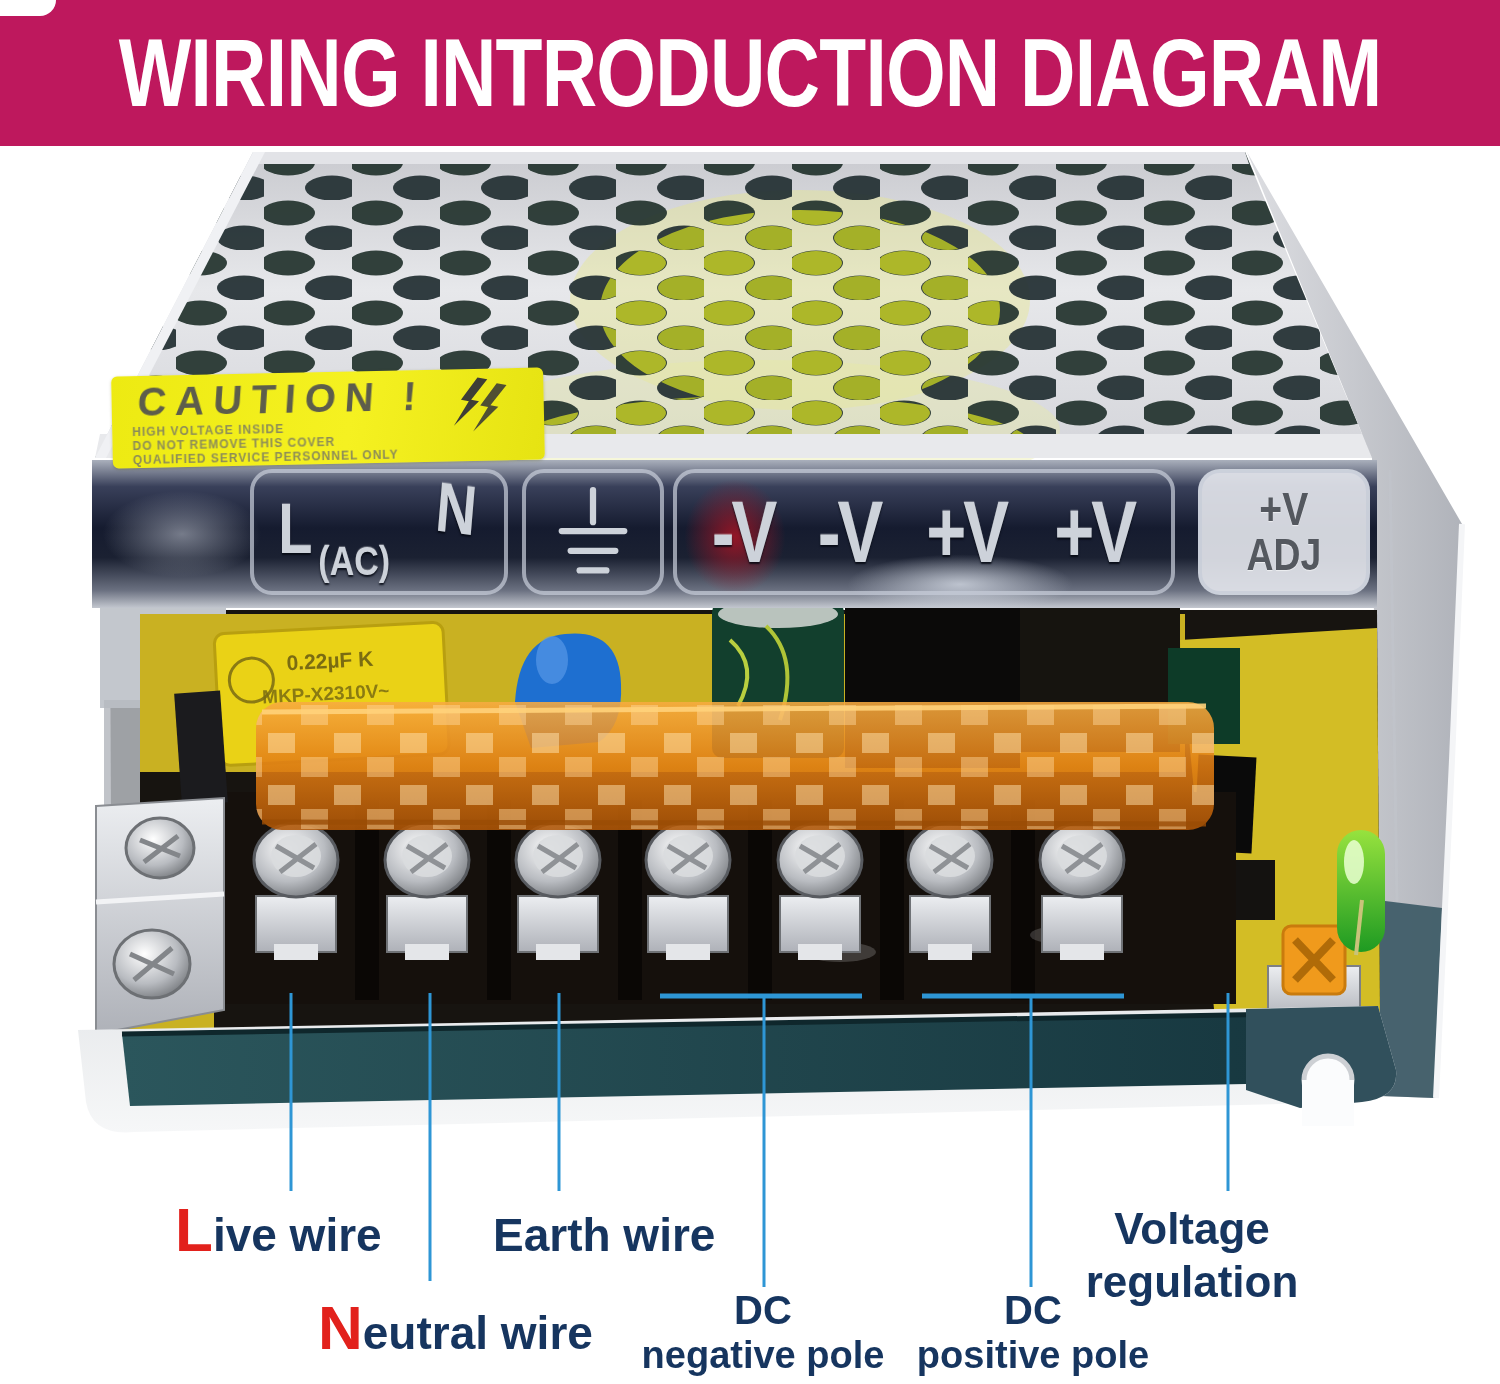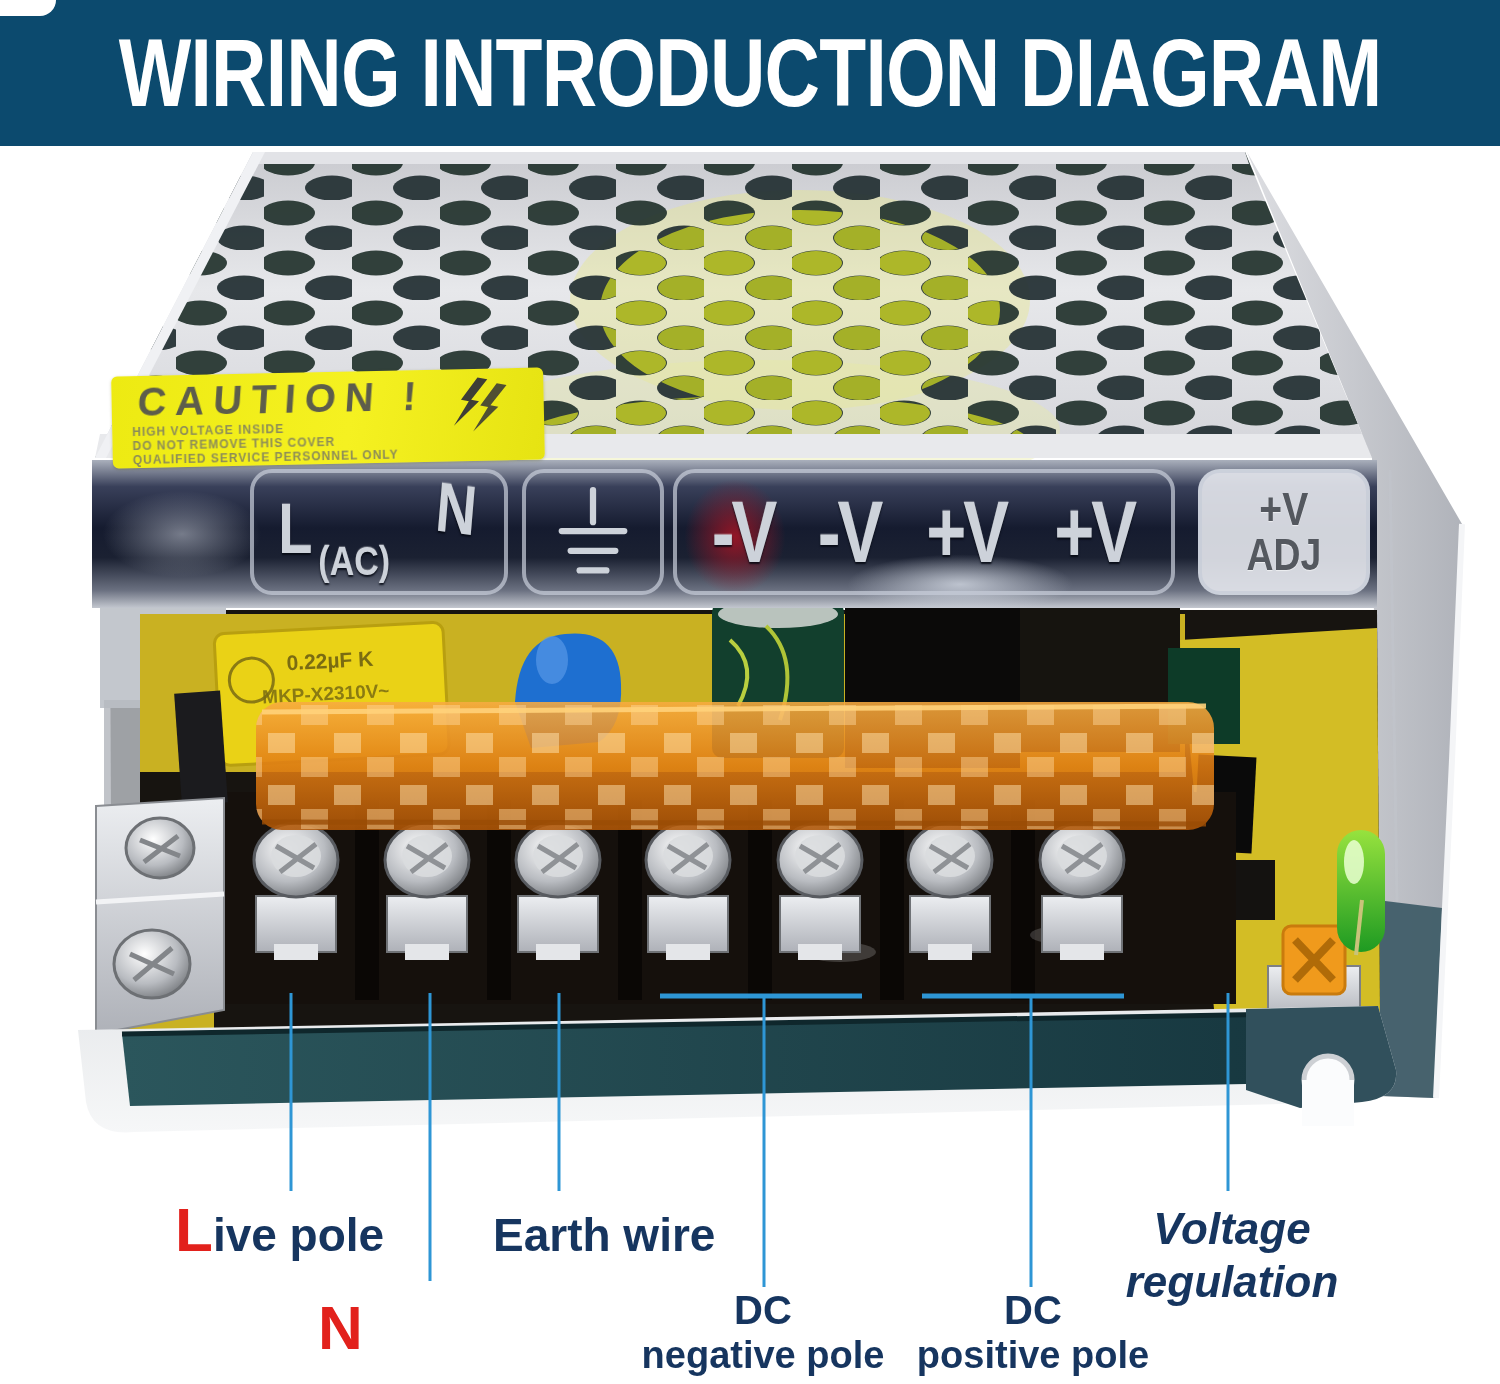--- a/index.html
+++ b/index.html
@@ -1,20 +1,20 @@
 <!DOCTYPE html>
 <html><head>
 <meta charset="utf-8">
 <style>
   html,body{margin:0;padding:0;background:#ffffff;}
   .stage{position:relative;width:1500px;height:1384px;background:#ffffff;overflow:hidden;
          font-family:"Liberation Sans", sans-serif;}
 
   
-  .banner{position:absolute;left:0;top:0;width:1500px;height:146px;background:#0c4a6e;
+  .banner{position:absolute;left:0;top:0;width:1500px;height:146px;background:#be185d;
           display:flex;align-items:center;justify-content:center;}
   .banner-title{color:#ffffff;font-size:96px;font-weight:bold;white-space:nowrap;
                 transform:scaleX(.80);letter-spacing:-1px;}
   .banner-notch{position:absolute;left:0;top:0;width:56px;height:16px;background:#ffffff;
                 border-bottom-right-radius:16px;}
 
   
   .scene{position:absolute;left:0;top:0;z-index:1;}
 
   
@@ -334,42 +334,43 @@
       <line x1="660" y1="996" x2="862" y2="996" stroke-width="5"></line>
       <line x1="764" y1="997" x2="764" y2="1287"></line>
       <line x1="922" y1="996" x2="1124" y2="996" stroke-width="5"></line>
       <line x1="1031" y1="997" x2="1031" y2="1287"></line>
       <line x1="1228" y1="993" x2="1228" y2="1191"></line>
     </g>
   </svg>
 
   <div class="callout row-label" style="left:175px;top:1202px;">
     <span class="red-cap">L</span>
-      <span class="lbl-main">ive pole</span>
+      <span class="lbl-main">ive wire</span>
   </div>
 
   <div class="callout row-label" style="left:485px;top:1208px;margin-left:8px;">
     <span class="lbl-main">Earth wire</span>
   </div>
 
   <div class="callout row-label" style="left:318px;top:1300px;">
     <span class="red-cap">N</span>
+      <span class="lbl-main">eutral wire</span>
   </div>
 
   <div class="callout centered" style="left:763px;top:1290px;">
     <div class="dc-big">DC</div>
     <div class="dc-sub">negative pole</div>
   </div>
 
   <div class="callout centered" style="left:1033px;top:1290px;">
     <div class="dc-big">DC</div>
     <div class="dc-sub">positive pole</div>
   </div>
 
-  <div class="callout centered" style="left:1232px;top:1203px;font-style:italic;">
+  <div class="callout centered" style="left:1192px;top:1203px;">
     <div class="volt-line">Voltage</div>
     <div class="volt-line">regulation</div>
   </div>
 
   <div class="banner">
     <div class="banner-title">WIRING INTRODUCTION DIAGRAM</div>
     <div class="banner-notch"></div>
   </div>
 
 </div>

